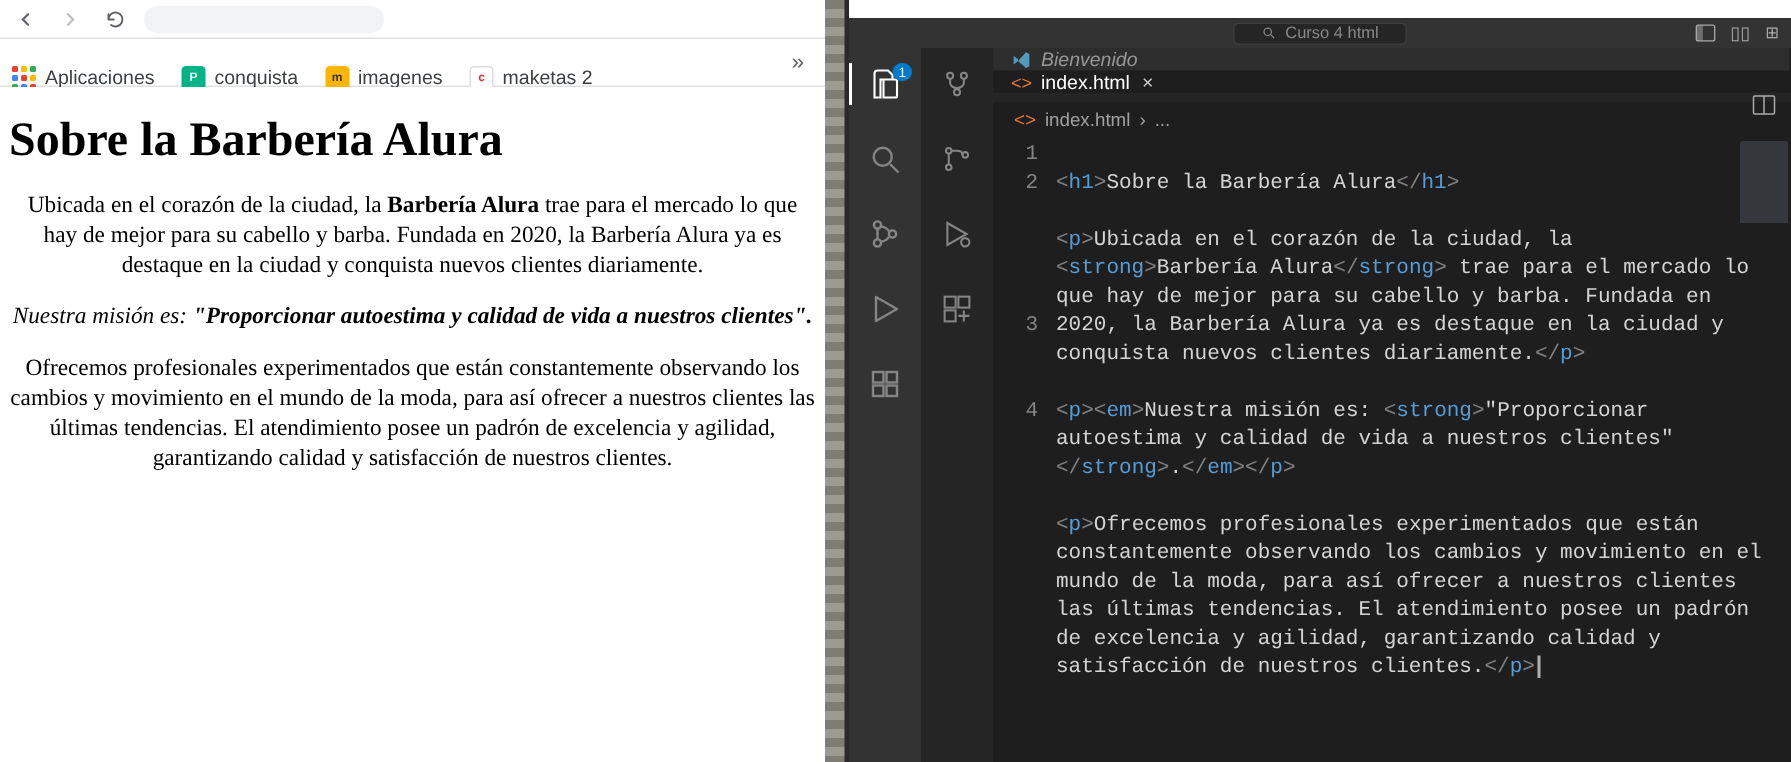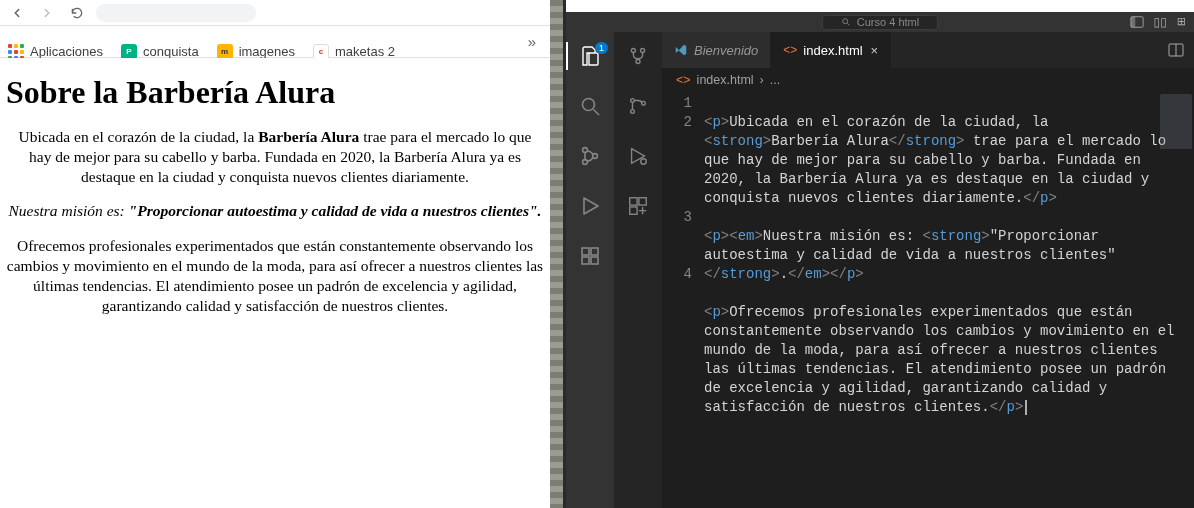--- a/index.html
+++ b/index.html
@@ -234,20 +234,21 @@
       flex-direction:column;
       background:#1e1e1e;
       overflow:hidden;
       position: relative;
     }
     .tabs {
       height: 36px;
       background:#252526;
       display:flex;
       align-items:stretch;
+      flex-direction:column;
     }
     .tab {
       display:flex;
       align-items:center;
       gap:6px;
       padding:0 12px;
       font-size:13px;
       font-style:italic;
       color:#969696;
       background:#2d2d2d;
@@ -531,20 +532,21 @@
           <div>&nbsp;</div>
             <div>&nbsp;</div>
             <div>&nbsp;</div>
             <div>&nbsp;</div>
           <div>3</div>
           <div>&nbsp;</div>
             <div>&nbsp;</div>
           <div>4</div>
         </div>
         <div class="code">
+<div class="code-line"><span class="tok-brk">&lt;</span><span class="tok-tag">h1</span><span class="tok-brk">&gt;</span><span class="tok-txt">Sobre la Barbería Alura</span><span class="tok-brk">&lt;/</span><span class="tok-tag">h1</span><span class="tok-brk">&gt;</span></div>
 <div class="code-line"><span class="tok-brk">&lt;</span><span class="tok-tag">p</span><span class="tok-brk">&gt;</span><span class="tok-txt">Ubicada en el corazón de la ciudad, la </span><span class="tok-brk">&lt;</span><span class="tok-tag">strong</span><span class="tok-brk">&gt;</span><span class="tok-txt">Barbería Alura</span><span class="tok-brk">&lt;/</span><span class="tok-tag">strong</span><span class="tok-brk">&gt;</span><span class="tok-txt"> trae para el mercado lo que hay de mejor para su cabello y barba. Fundada en 2020, la Barbería Alura ya es destaque en la ciudad y conquista nuevos clientes diariamente.</span><span class="tok-brk">&lt;/</span><span class="tok-tag">p</span><span class="tok-brk">&gt;</span></div>
 <div class="code-line"><span class="tok-brk">&lt;</span><span class="tok-tag">p</span><span class="tok-brk">&gt;</span><span class="tok-brk">&lt;</span><span class="tok-tag">em</span><span class="tok-brk">&gt;</span><span class="tok-txt">Nuestra misión es: </span><span class="tok-brk">&lt;</span><span class="tok-tag">strong</span><span class="tok-brk">&gt;</span><span class="tok-txt">"Proporcionar autoestima y calidad de vida a nuestros clientes"</span><span class="tok-brk">&lt;/</span><span class="tok-tag">strong</span><span class="tok-brk">&gt;</span><span class="tok-txt">.</span><span class="tok-brk">&lt;/</span><span class="tok-tag">em</span><span class="tok-brk">&gt;</span><span class="tok-brk">&lt;/</span><span class="tok-tag">p</span><span class="tok-brk">&gt;</span></div>
 <div class="code-line"><span class="tok-brk">&lt;</span><span class="tok-tag">p</span><span class="tok-brk">&gt;</span><span class="tok-txt">Ofrecemos profesionales experimentados que están constantemente observando los cambios y movimiento en el mundo de la moda, para así ofrecer a nuestros clientes las últimas tendencias. El atendimiento posee un padrón de excelencia y agilidad, garantizando calidad y satisfacción de nuestros clientes.</span><span class="tok-brk">&lt;/</span><span class="tok-tag">p</span><span class="tok-brk">&gt;</span><span class="cursor"></span></div>
         </div>
       </div>
 
       <div class="minimap"></div>
     </div>
   </div>
 </div>

